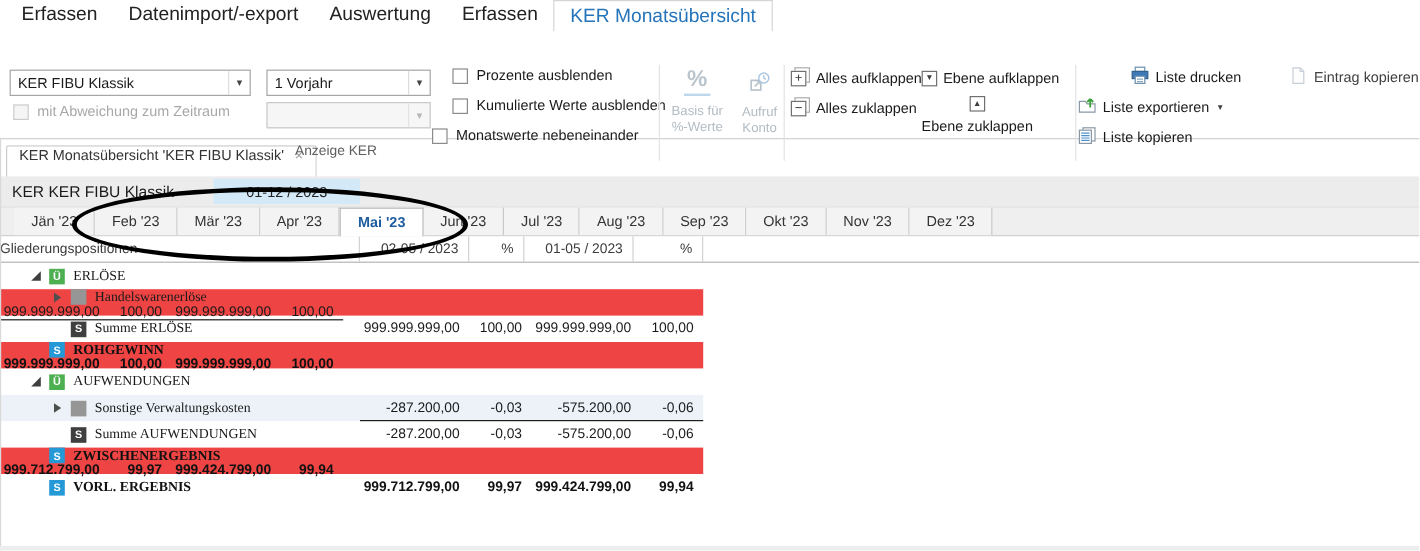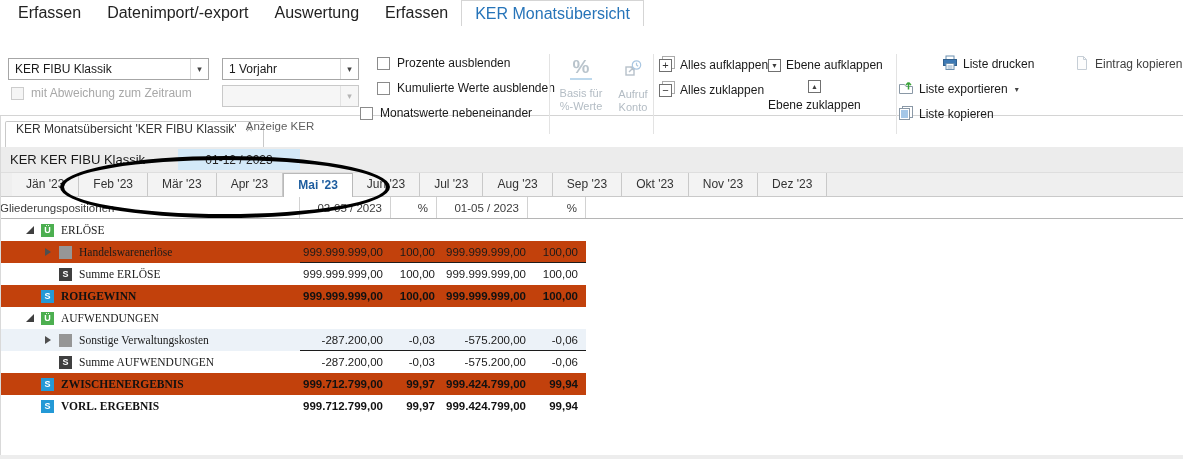--- a/index.html
+++ b/index.html
@@ -49,21 +49,21 @@
   .mtab.active{background:#fff;border:1px solid #b9b9b9;border-bottom:none;font-weight:bold;color:#1d5c9e;height:24px;margin-bottom:-1px;z-index:1;}
   
   .thead{position:absolute;top:197px;left:0;width:1183px;height:22px;font-size:11.5px;color:#3c3c3c;display:flex;background:#fff;
          border-bottom:1px solid #b5b5b5;box-sizing:border-box;}
   .th{display:flex;align-items:center;box-sizing:border-box;border-right:1px solid #d2d2d2;height:100%;}
   .th.lblcol{width:300px;padding-left:0;}
   .th.num{justify-content:flex-end;padding-right:8px;}
   .th.w-v1{width:91px;} .th.w-p1{width:46px;} .th.w-v2{width:91px;} .th.w-p2{width:58px;}
   .tbody{position:absolute;top:219px;left:0;width:1183px;}
   .trow{height:22px;display:flex;width:586px;font-size:11.5px;align-items:stretch;}
-  .trow.bg-stripe{background:#c2410c;}
+  .trow.bg-stripe{background:#ef4444;flex-direction:column;}
   .trow.bg-highlight{background:#ecf2f8;}
   .trow.bold{font-weight:bold;color:#111;}
   .lblcell{width:300px;display:flex;align-items:center;box-sizing:border-box;flex:none;}
   .lblcell.lvl0{padding-left:22px;} .lblcell.lvl1{padding-left:40px;}
   .exp{width:16px;height:100%;flex:none;display:flex;align-items:center;justify-content:center;}
   .exp.expanded::before{content:"";width:0;height:0;border-left:8px solid transparent;border-bottom:8px solid #3f3f3f;}
   .exp.collapsed::before{content:"";width:0;height:0;border-top:4px solid transparent;border-bottom:4px solid transparent;border-left:6px solid #4f4f4f;}
   .rbadge{width:13px;height:13px;flex:none;margin-left:3px;display:flex;align-items:center;justify-content:center;color:#fff;font-size:9px;font-weight:bold;}
   .rbadge.ue{background:#4caf50;} .rbadge.s-dark{background:#3f3f3f;} .rbadge.s-blue{background:#2499d6;} .rbadge.square{background:#969696;}
   .rowtxt{margin-left:7px;white-space:nowrap;font-family:Liberation Serif, serif;}

